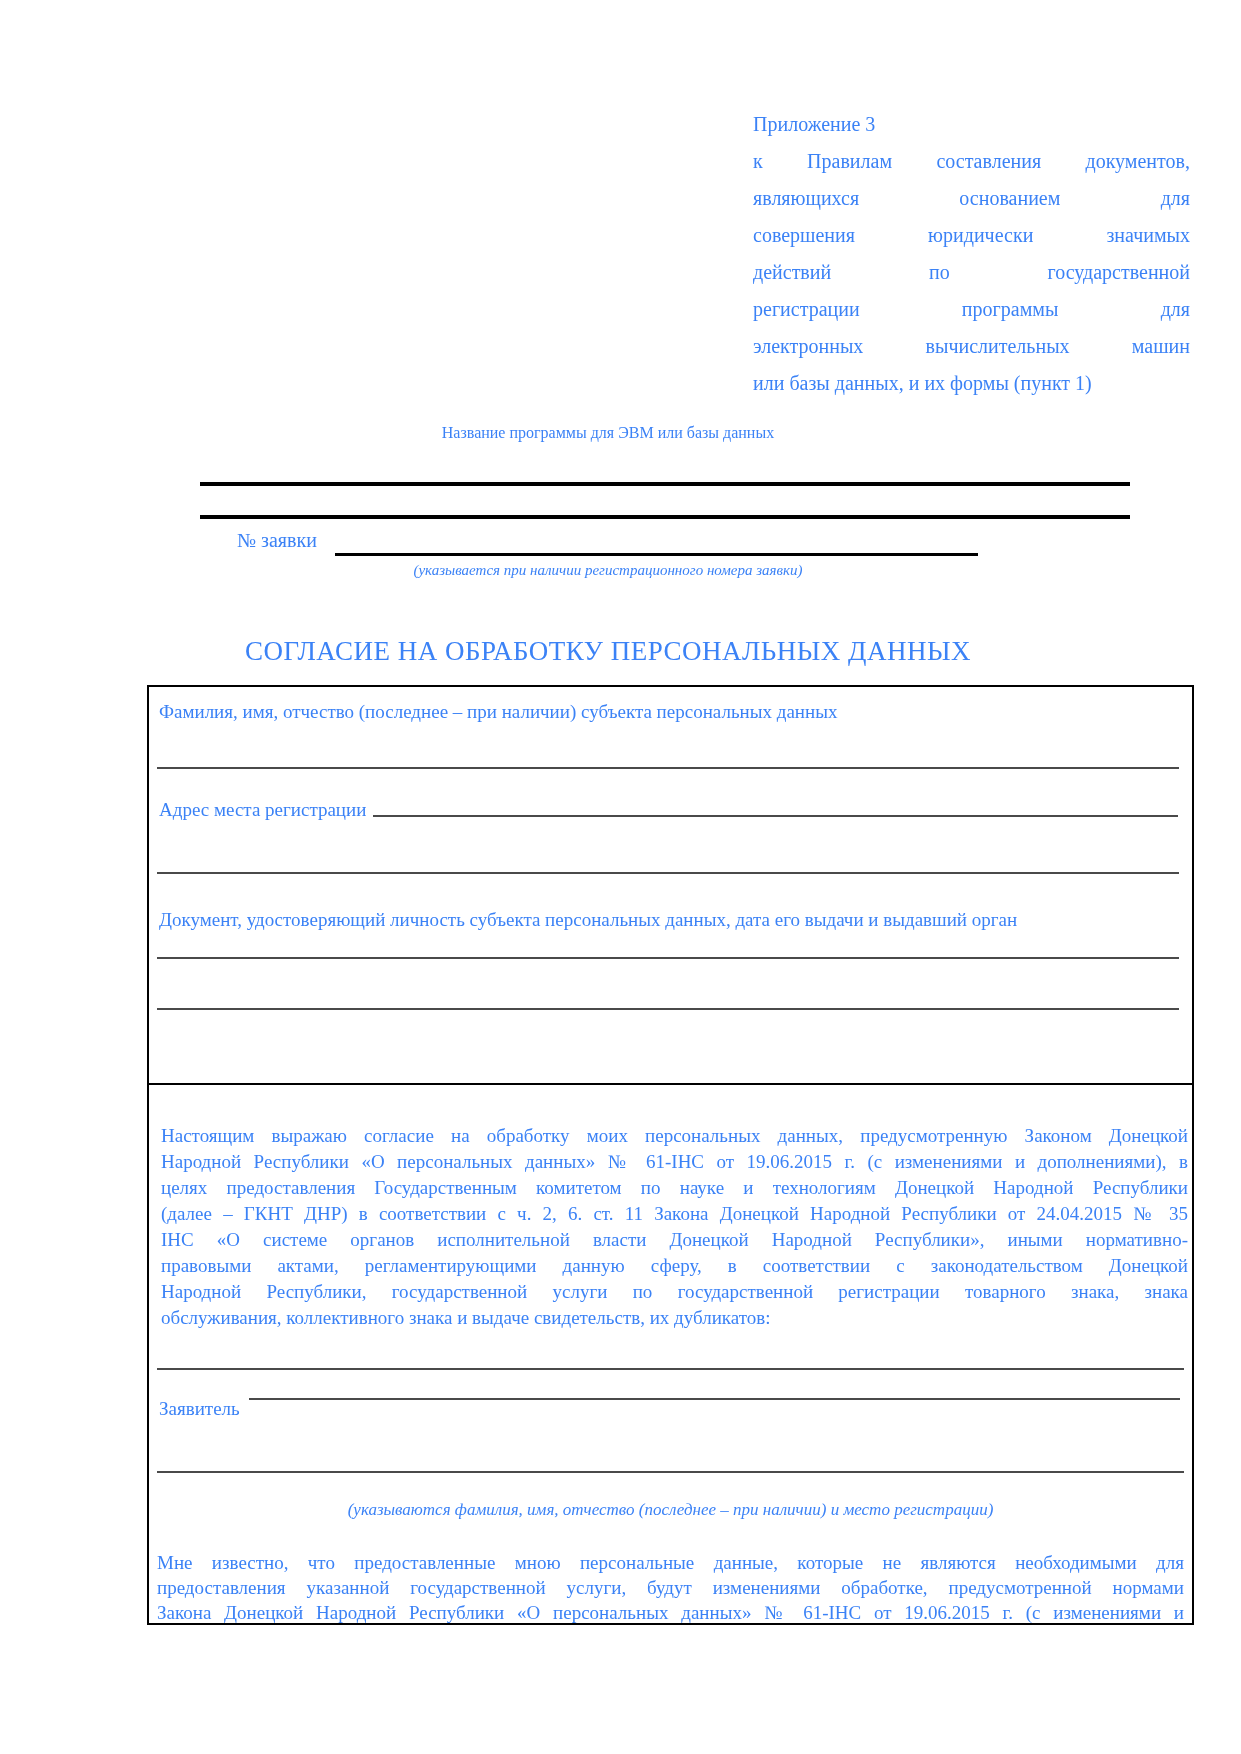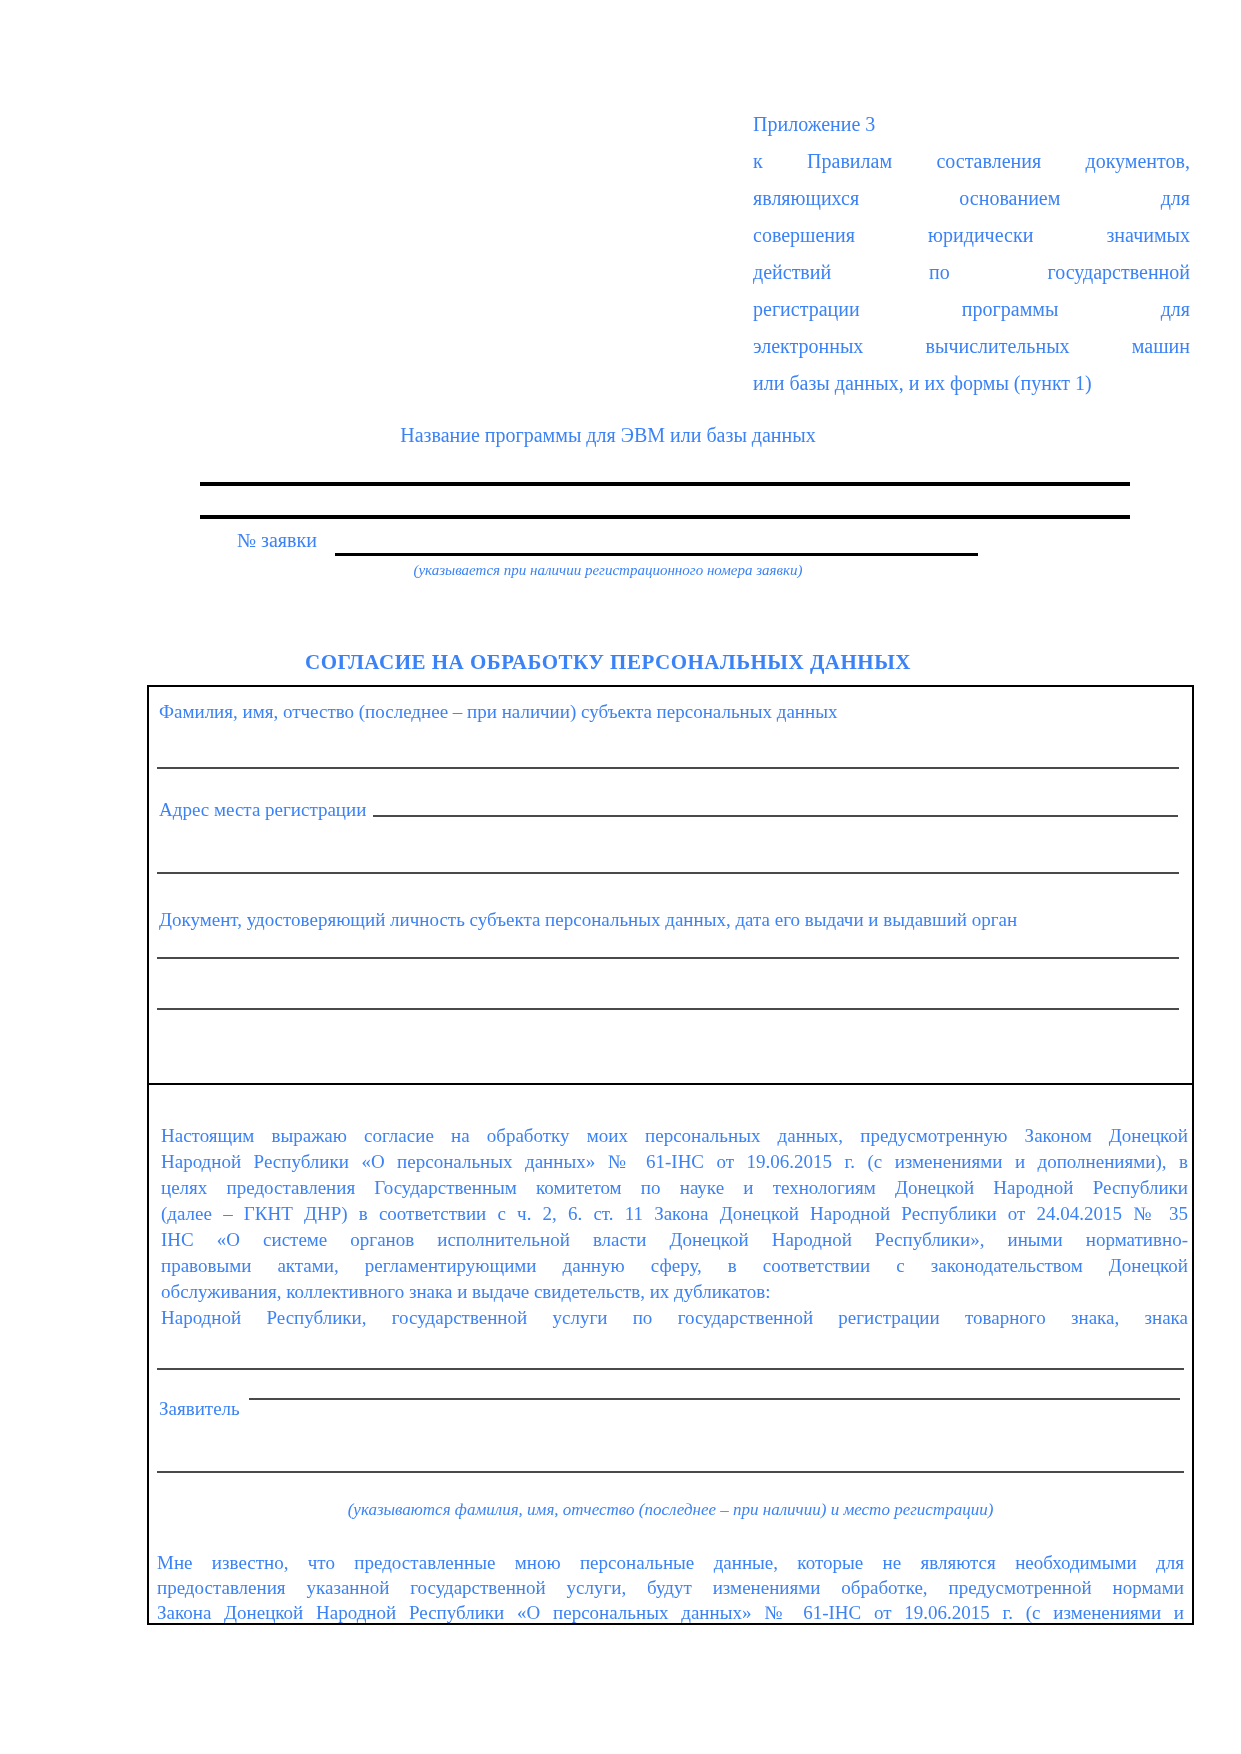--- a/index.html
+++ b/index.html
@@ -17,36 +17,36 @@
   
   .appendix {
     left:753px; top:106px; width:437px;
     font-size:20px; line-height:37px;
   }
   .jline { text-align:justify; text-align-last:justify; text-justify:inter-word; }
   .jline.first, .jline.last { text-align-last:left; }
 
   .program-name {
     left:150px; top:424px; width:916px;
-    text-align:center; font-size:20px;
+    text-align:center; font-size:16px;
   }
   .thick-rule { height:4px; background:#000; }
   .rule1 { left:200px; top:482px; width:930px; }
   .rule2 { left:200px; top:515px; width:930px; }
 
   .appnum-label { left:237px; top:529px; font-size:20px; }
   .appnum-line { left:335px; top:553px; width:643px; height:3px; background:#000; }
   .appnum-note {
     left:150px; top:562px; width:916px;
     text-align:center; font-style:italic; font-size:15px;
   }
 
   .doc-title {
-    left:115px; top:650px; width:986px;
-    text-align:center; font-weight:bold; font-size:21px;
+    left:115px; top:636px; width:986px;
+    text-align:center; font-weight:normal; font-size:27px;
     letter-spacing:0.5px;
   }
 
   .box {
     border:2px solid #000;
     box-sizing:border-box;
     position:absolute;
   }
   .box1 { left:147px; top:685px; width:1047px; height:400px; }
   .box2 { left:147px; top:1083px; width:1047px; height:542px; }
@@ -122,22 +122,22 @@
   </div>
 
   <div class="box box2">
     <div class="abs para para1">
       <div class="jline">Настоящим выражаю согласие на обработку моих персональных данных, предусмотренную Законом Донецкой</div>
       <div class="jline">Народной Республики «О персональных данных» № 61-ІНС от 19.06.2015 г. (с изменениями и дополнениями), в</div>
       <div class="jline">целях предоставления Государственным комитетом по науке и технологиям Донецкой Народной Республики</div>
       <div class="jline">(далее – ГКНТ ДНР) в соответствии с ч. 2, 6. ст. 11 Закона Донецкой Народной Республики от 24.04.2015 № 35</div>
       <div class="jline">ІНС «О системе органов исполнительной власти Донецкой Народной Республики», иными нормативно-</div>
       <div class="jline">правовыми актами, регламентирующими данную сферу, в соответствии с законодательством Донецкой</div>
+      <div class="jline">Народной Республики, государственной услуги по государственной регистрации товарного знака, знака</div>
       <div class="jline last">обслуживания, коллективного знака и выдаче свидетельств, их дубликатов:</div>
-      <div class="jline">Народной Республики, государственной услуги по государственной регистрации товарного знака, знака</div>
     </div>
 
     <div class="abs fill-line lineE"></div>
 
     <div class="abs applicant-row">
       <span class="label">Заявитель</span>
       <span class="inline-line"></span>
     </div>
     <div class="abs fill-line lineF"></div>
 

